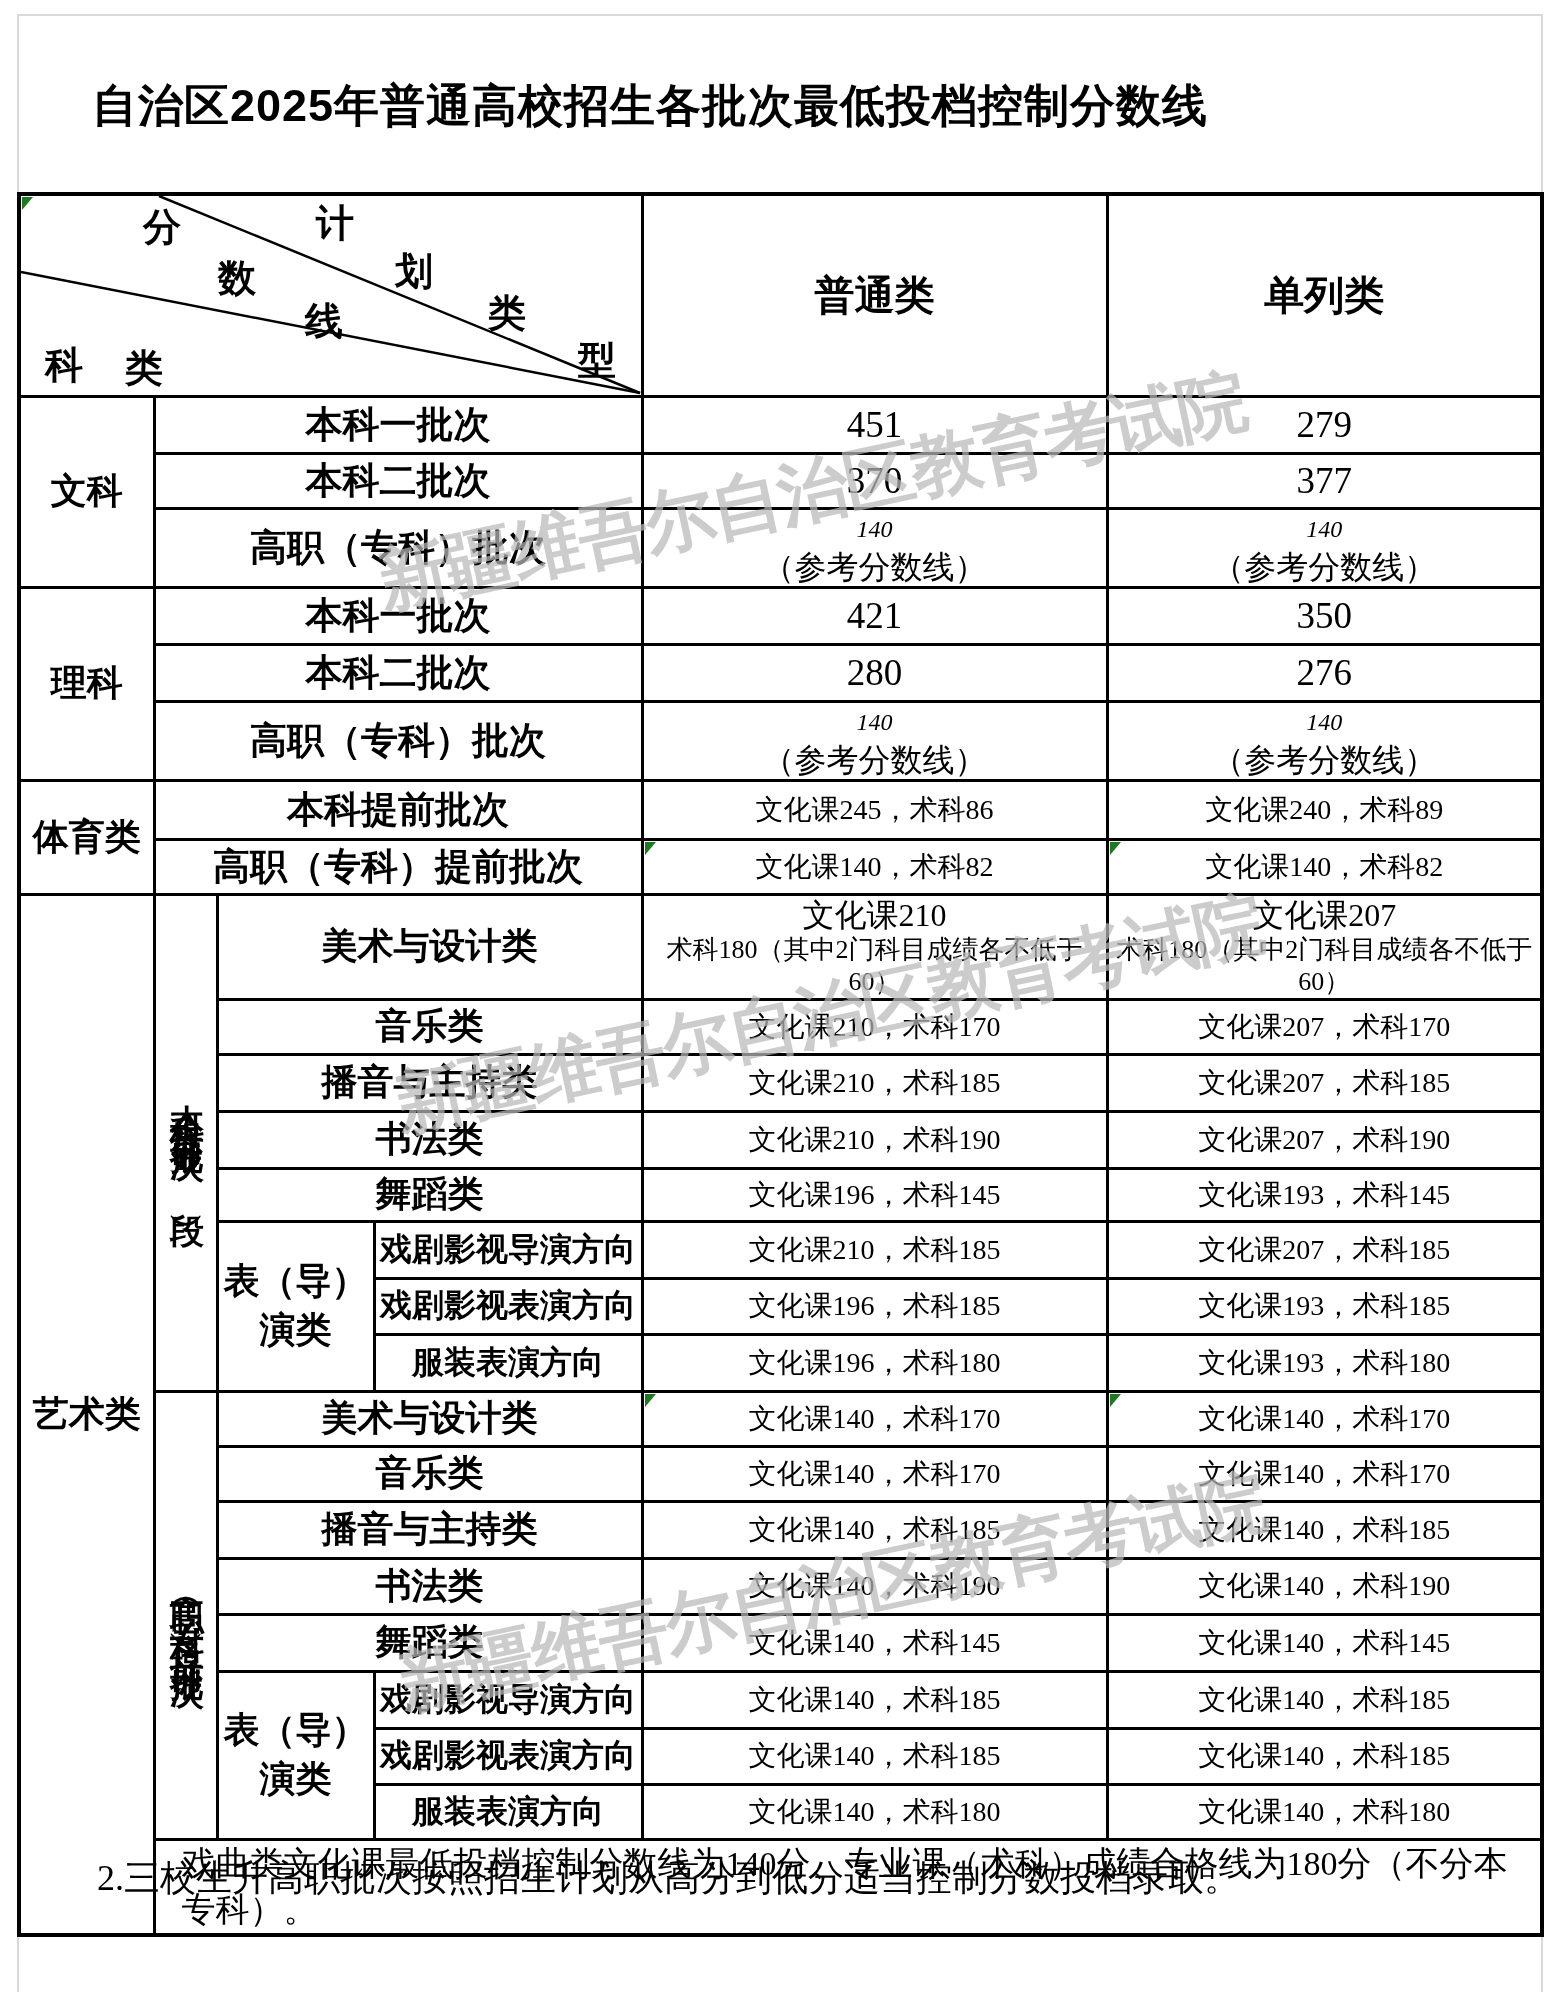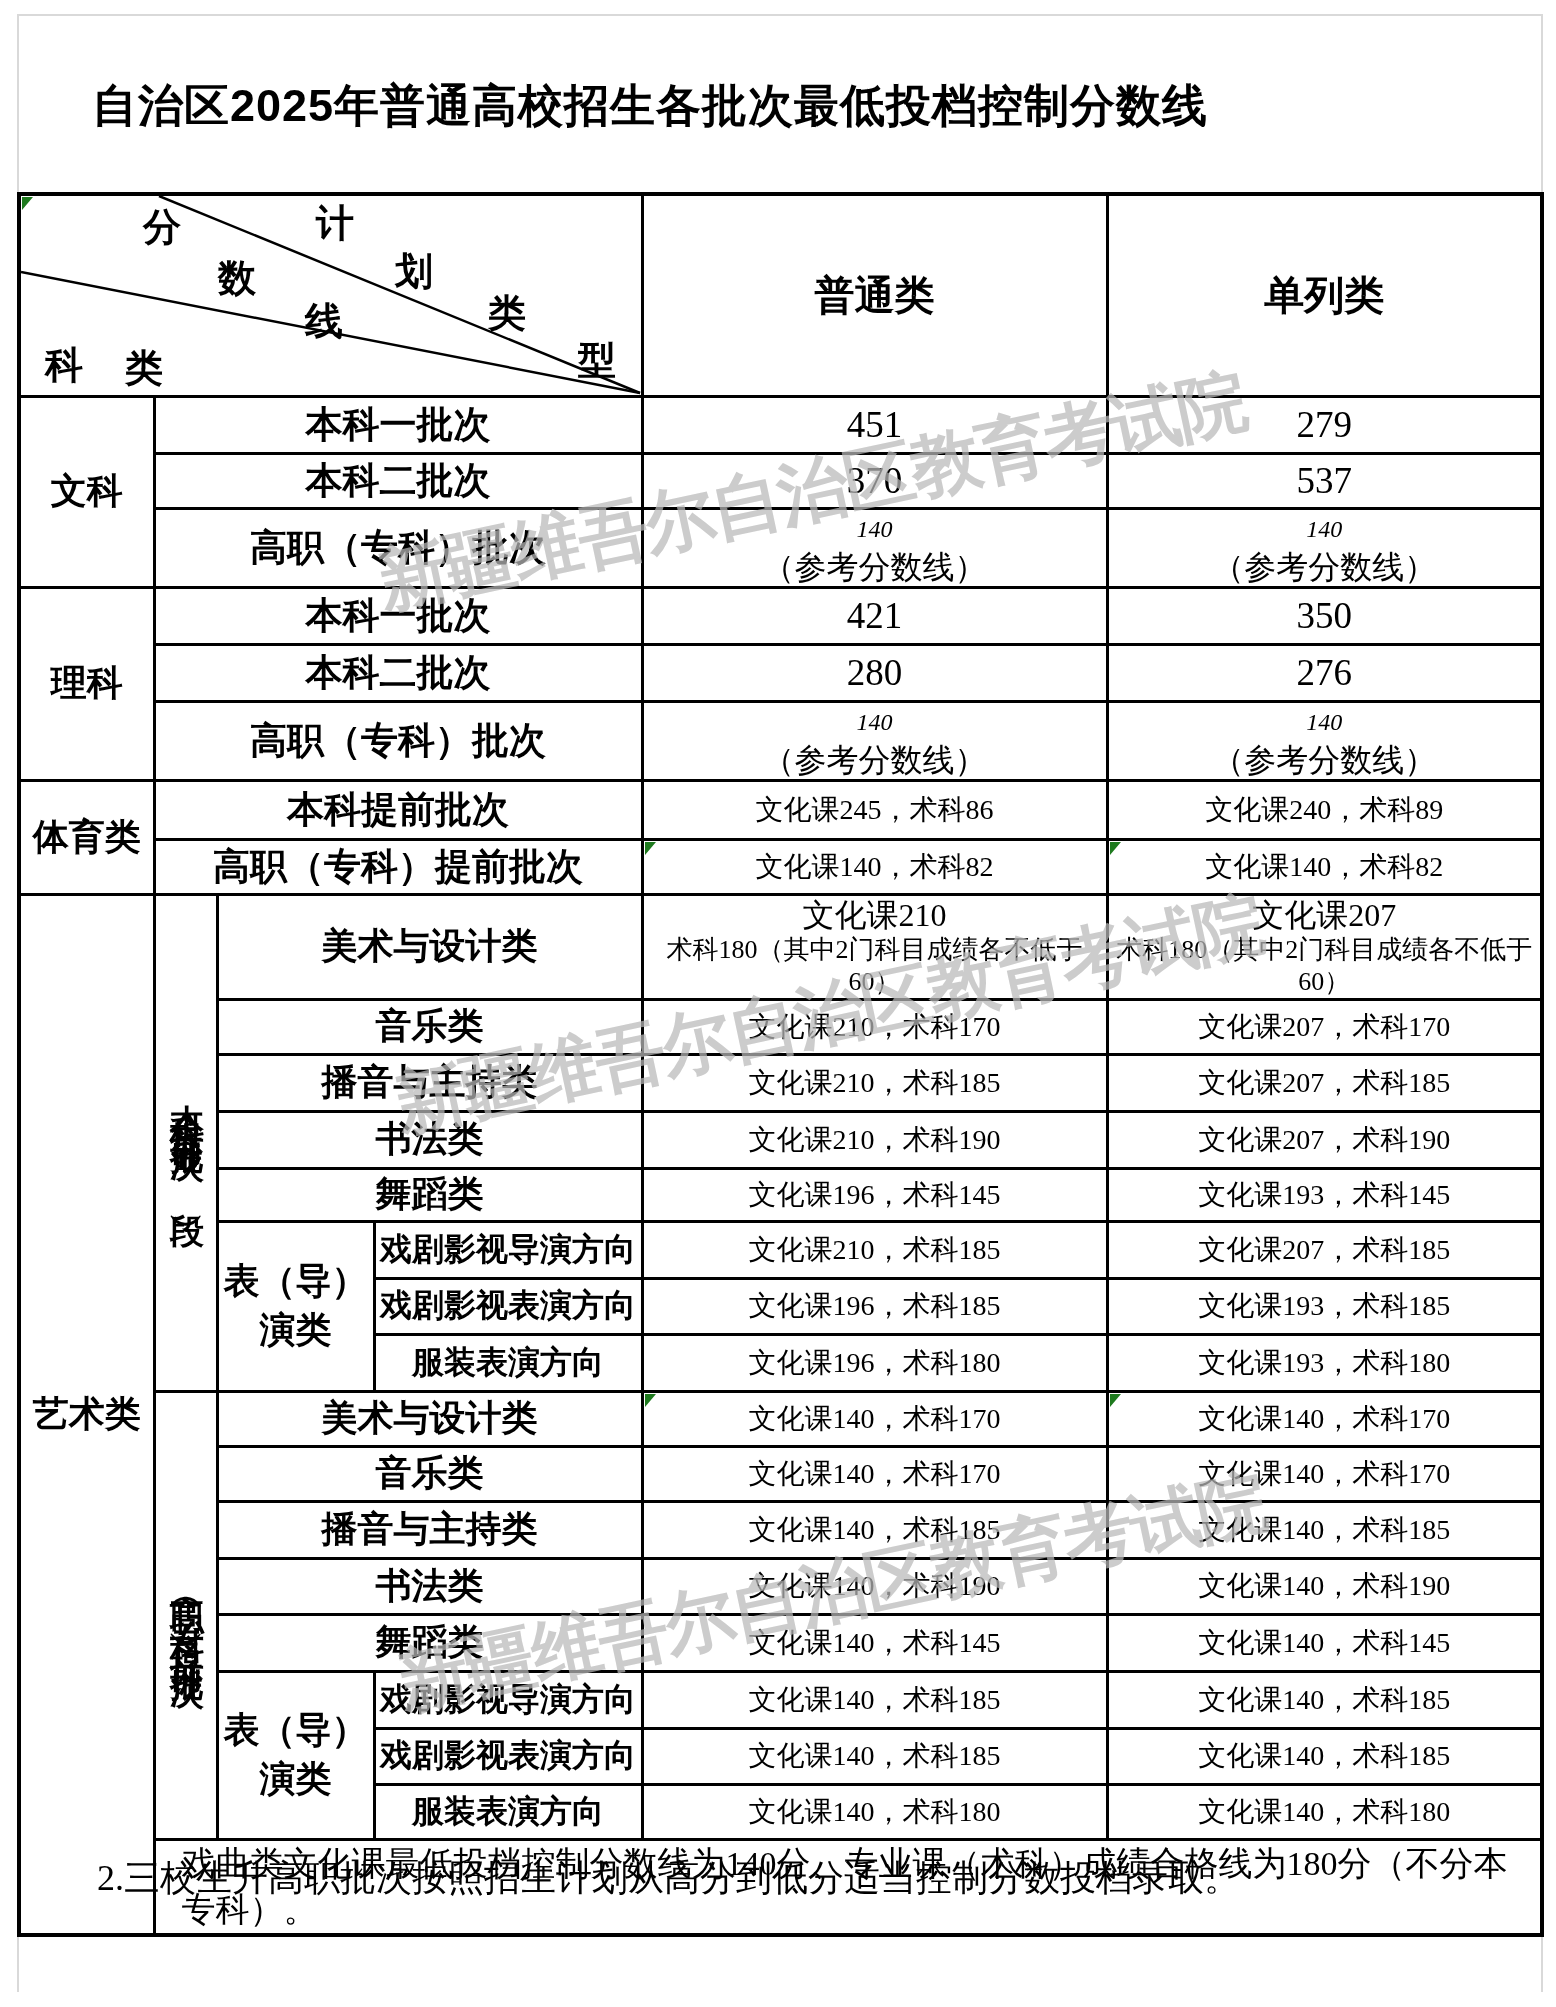--- a/index.html
+++ b/index.html
@@ -96,21 +96,21 @@
 
     <tr style="height:57px">
       <td rowspan="3" class="lbl">文科</td>
       <td colspan="3" class="batch">本科一批次</td>
       <td class="val">451</td>
       <td class="val">279</td>
     </tr>
     <tr style="height:55px">
       <td colspan="3" class="batch">本科二批次</td>
       <td class="val">370</td>
-      <td class="val">537</td>
+      <td class="val">377</td>
     </tr>
     <tr style="height:72px">
       <td colspan="3" class="batch">高职（专科）批次</td>
       <td>
         <div class="v1">140</div>
         <div class="sub">（参考分数线）</div>
       </td>
       <td>
         <div class="v1">140</div>
         <div class="sub">（参考分数线）</div>

